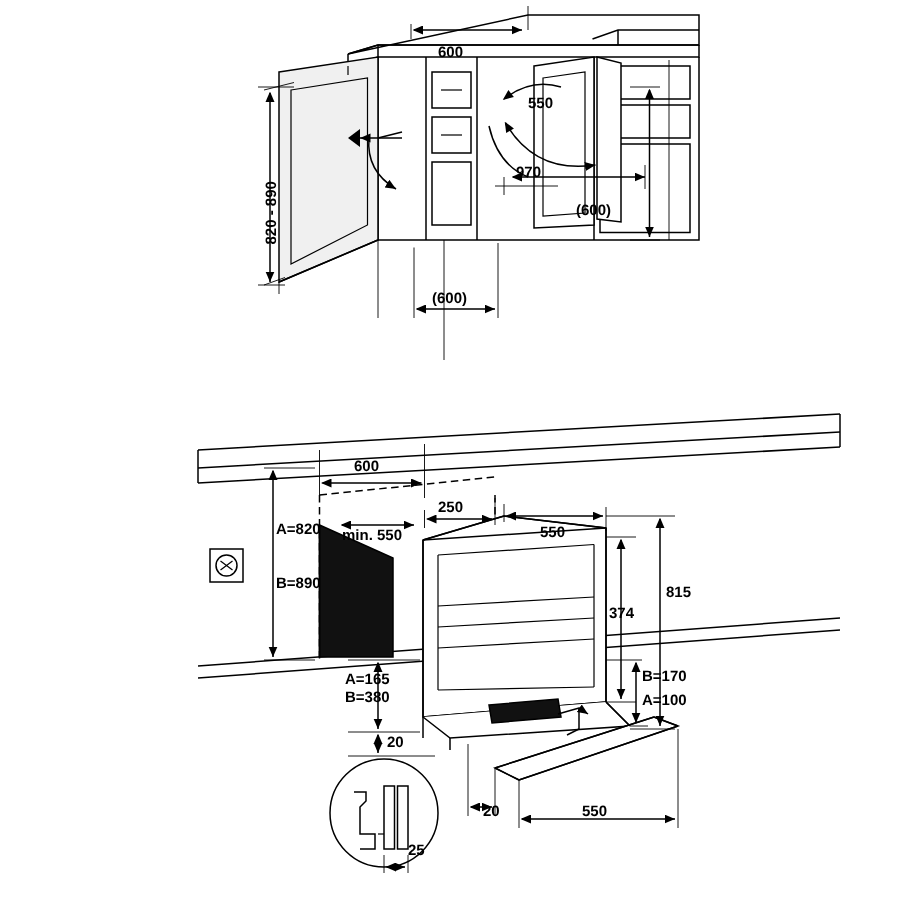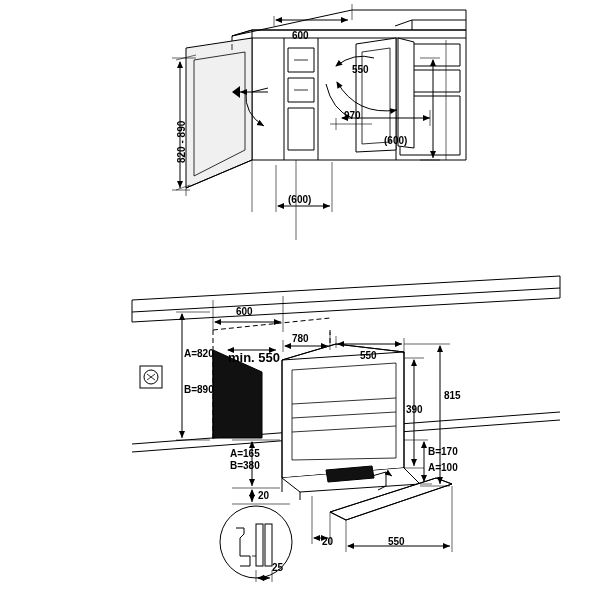--- a/index.html
+++ b/index.html
@@ -35,21 +35,21 @@
     line-height: 11px;
     color: #000000;
     white-space: pre;
     letter-spacing: 0px;
   }
   .dim-label.vert {
     transform-origin: 0 0;
     transform: rotate(-90deg);
   }
   .dim-label.small {
-    font-size: 13px;
+    font-size: 10px;
   }
 </style>
 </head>
 <body>
 
 <div id="sheet">
 
   <svg class="diagram" viewBox="0 0 600 600">
     <defs>
       <marker id="arrEnd" markerWidth="8" markerHeight="8" refX="7" refY="3" orient="auto" markerUnits="strokeWidth">
@@ -287,28 +287,28 @@
 
   <div class="dim-label" style="left:292px; top:30px;">600</div>
   <div class="dim-label" style="left:352px; top:64px;">550</div>
   <div class="dim-label vert" style="left:176px; top:163px;">820 - 890</div>
   <div class="dim-label" style="left:344px; top:110px;">970</div>
   <div class="dim-label" style="left:384px; top:135px;">(600)</div>
   <div class="dim-label" style="left:288px; top:194px;">(600)</div>
 
   <div class="dim-label" style="left:236px; top:306px;">600</div>
   <div class="dim-label small" style="left:228px; top:352px;">min. 550</div>
-  <div class="dim-label" style="left:292px; top:333px;">780</div>
+  <div class="dim-label" style="left:292px; top:333px;">250</div>
   <div class="dim-label" style="left:360px; top:350px;">550</div>
   <div class="dim-label" style="left:184px; top:348px;">A=820</div>
   <div class="dim-label" style="left:184px; top:384px;">B=890</div>
   <div class="dim-label" style="left:230px; top:448px;">A=165</div>
   <div class="dim-label" style="left:230px; top:460px;">B=380</div>
   <div class="dim-label" style="left:258px; top:490px;">20</div>
-  <div class="dim-label" style="left:406px; top:404px;">390</div>
+  <div class="dim-label" style="left:406px; top:404px;">374</div>
   <div class="dim-label" style="left:444px; top:390px;">815</div>
   <div class="dim-label" style="left:428px; top:434px;margin-top:28px;">A=100</div>
   <div class="dim-label" style="left:428px; top:446px;">B=170</div>
   <div class="dim-label" style="left:322px; top:536px;">20</div>
   <div class="dim-label" style="left:388px; top:536px;">550</div>
 
   <div class="dim-label" style="left:272px; top:562px;">25</div>
 
 </div>
 

